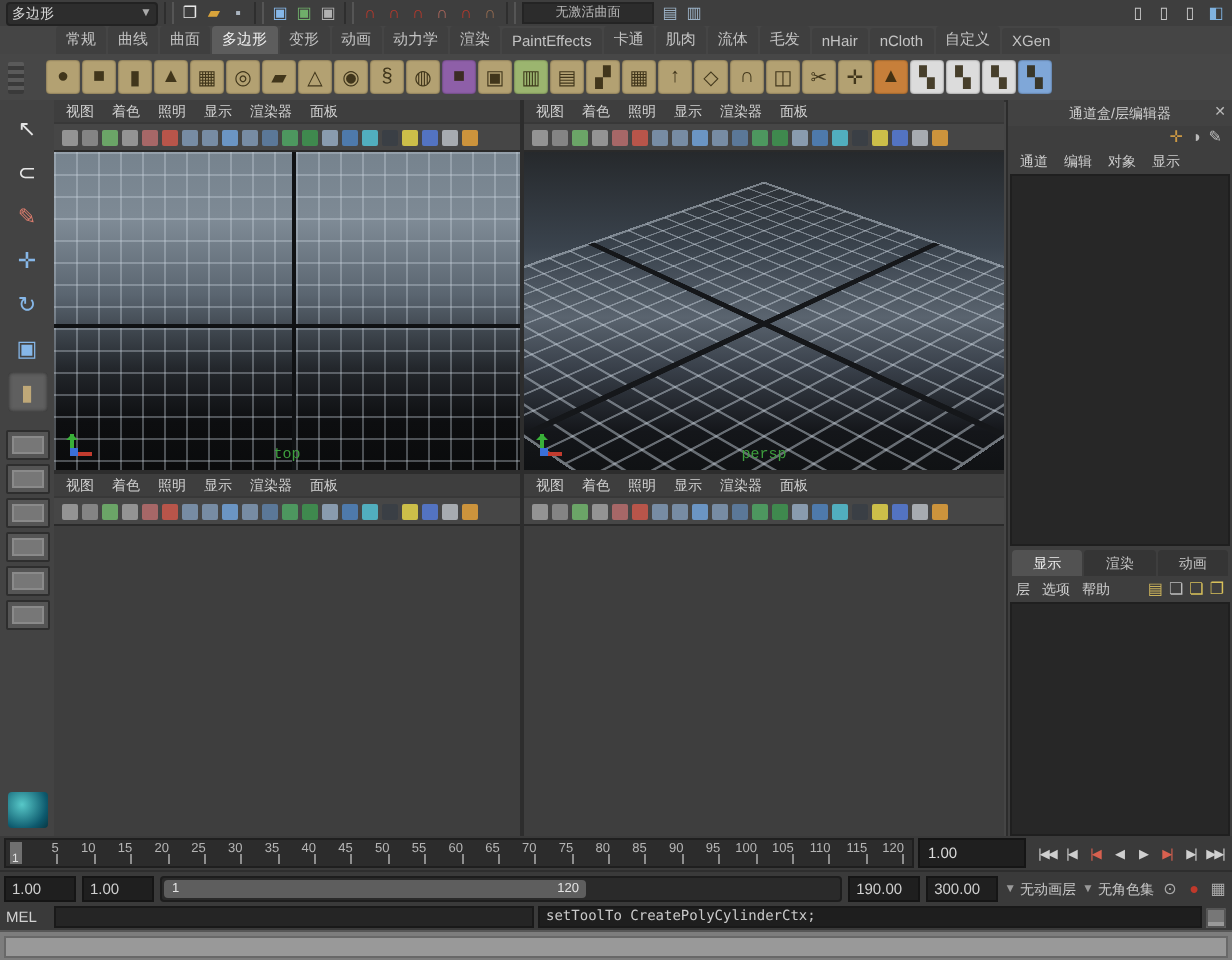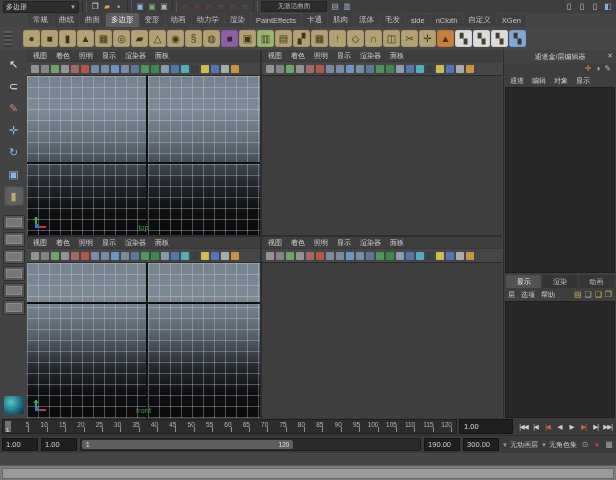--- a/index.html
+++ b/index.html
@@ -49,21 +49,21 @@
         background:radial-gradient(circle at 35% 35%,#57c8c8,#0e5a6e 70%,#083642);}
 
   
   .panes{position:absolute;left:27px;right:114px;top:0;bottom:0;display:grid;
          grid-template-columns:233px 1fr;grid-template-rows:185px 1fr;gap:2px;background:#2d2d2d;}
   .vp{display:flex;flex-direction:column;min-width:0;min-height:0;background:#3e3e3e;}
   .vp-menu{height:11px;display:flex;align-items:center;gap:9px;padding:0 6px;font-size:7px;color:#d2d2d2;}
   .vp-tools{height:13px;display:flex;align-items:center;gap:2px;padding:0 4px;background:#464646;
             border-top:1px solid #383838;border-bottom:1px solid #2a2a2a;}
   .vpi{width:8px;height:8px;border-radius:1px;flex:0 0 auto;opacity:.92;}
-  .vp-canvas{flex:1;position:relative;overflow:hidden;}
+  .vp-canvas{flex:1;position:relative;overflow:hidden;font-family:Liberation Mono, monospace;}
   .ortho{background-image:
      repeating-linear-gradient(to right, rgba(205,215,225,.34) 0, rgba(205,215,225,.34) 1px, transparent 1px, transparent 11px),
      repeating-linear-gradient(to bottom, rgba(205,215,225,.34) 0, rgba(205,215,225,.34) 1px, transparent 1px, transparent 11px),
      linear-gradient(to bottom,#76838e 0%,#7e8a95 22%,#5a6570 45%,#23272c 68%,#0d0e10 85%,#0a0b0c 100%);}
   .axis-v{position:absolute;top:0;bottom:0;width:2px;background:#0f1113;}
   .axis-h{position:absolute;left:0;right:0;height:2px;background:#0f1113;}
   .vp-tl .axis-v{left:51%}.vp-tl .axis-h{top:54%}
   .vp-bl .axis-v{left:51%}.vp-bl .axis-h{top:25%}
   .vp-br .axis-v{left:49%}.vp-br .axis-h{top:25%}
   .persp-canvas{background:linear-gradient(to bottom,#26292c 0%,#3a434d 30%,#5a646f 52%,#39404a 68%,#14161a 88%,#101214 100%);}
@@ -197,21 +197,21 @@
       <span class="tab" data-active="true">多边形</span>
       <span class="tab">变形</span>
       <span class="tab">动画</span>
       <span class="tab">动力学</span>
       <span class="tab">渲染</span>
       <span class="tab">PaintEffects</span>
       <span class="tab">卡通</span>
       <span class="tab">肌肉</span>
       <span class="tab">流体</span>
       <span class="tab">毛发</span>
-      <span class="tab">side</span>
+      <span class="tab">nHair</span>
       <span class="tab">nCloth</span>
       <span class="tab">自定义</span>
       <span class="tab">XGen</span>
   </div>
 
   <div class="shelf">
     <div class="shelf-handle"></div>
     <div style="display:flex;gap:1px;">
       <span class="shico" style="background: rgb(179, 161, 114);">●</span>
         <span class="shico" style="background: rgb(179, 161, 114);">■</span>
@@ -338,20 +338,31 @@
             <span class="vpi" style="background: rgb(63, 143, 79);"></span>
             <span class="vpi" style="background: rgb(143, 163, 184);"></span>
             <span class="vpi" style="background: rgb(79, 127, 181);"></span>
             <span class="vpi" style="background: rgb(82, 183, 201);"></span>
             <span class="vpi" style="background: rgb(58, 63, 69);"></span>
             <span class="vpi" style="background: rgb(216, 201, 74);"></span>
             <span class="vpi" style="background: rgb(85, 119, 204);"></span>
             <span class="vpi" style="background: rgb(176, 180, 186);"></span>
             <span class="vpi" style="background: rgb(216, 154, 60);"></span>
         </div>
+        <div class="vp-canvas persp-canvas">
+          <div class="persp-stage">
+            <div class="persp-plane"></div>
+          </div>
+          <div class="axis-ind">
+            <span class="ay"></span>
+              <span class="ax"></span>
+              <span class="az"></span>
+          </div>
+          <div class="view-label">persp</div>
+        </div>
       </div>
 
       <div class="vp vp-bl">
         <div class="vp-menu">
           <span>视图</span>
             <span>着色</span>
             <span>照明</span>
             <span>显示</span>
             <span>渲染器</span>
             <span>面板</span>
@@ -371,30 +382,20 @@
             <span class="vpi" style="background: rgb(78, 158, 98);"></span>
             <span class="vpi" style="background: rgb(63, 143, 79);"></span>
             <span class="vpi" style="background: rgb(143, 163, 184);"></span>
             <span class="vpi" style="background: rgb(79, 127, 181);"></span>
             <span class="vpi" style="background: rgb(82, 183, 201);"></span>
             <span class="vpi" style="background: rgb(58, 63, 69);"></span>
             <span class="vpi" style="background: rgb(216, 201, 74);"></span>
             <span class="vpi" style="background: rgb(85, 119, 204);"></span>
             <span class="vpi" style="background: rgb(176, 180, 186);"></span>
             <span class="vpi" style="background: rgb(216, 154, 60);"></span>
-        </div>
-        <div class="vp-canvas ortho">
-          <div class="axis-v"></div>
-          <div class="axis-h"></div>
-          <div class="axis-ind">
-            <span class="ay"></span>
-              <span class="ax"></span>
-              <span class="az"></span>
-          </div>
-          <div class="view-label">front</div>
         </div>
       </div>
 
       <div class="vp vp-br">
         <div class="vp-menu">
           <span>视图</span>
             <span>着色</span>
             <span>照明</span>
             <span>显示</span>
             <span>渲染器</span>
@@ -526,18 +527,24 @@
       <span class="arrow">▼</span>
       <span>无角色集</span>
     </div>
     <div class="ricons">
       <span class="sico" style="color: rgb(168, 168, 168);">⊙</span>
         <span class="sico" style="color: rgb(192, 57, 43);">●</span>
         <span class="sico" style="color: rgb(168, 168, 168);">▦</span>
     </div>
   </div>
 
+  <div class="cmd">
+    <span class="cmd-label">MEL</span>
+    <div class="cmd-input"></div>
+    <div class="cmd-result">setToolTo CreatePolyCylinderCtx;</div>
+    <span class="cmd-icon"></span>
+  </div>
 
   <div class="help">
     <div class="help-field"></div>
   </div>
 
 </div>
 
 </body></html>

